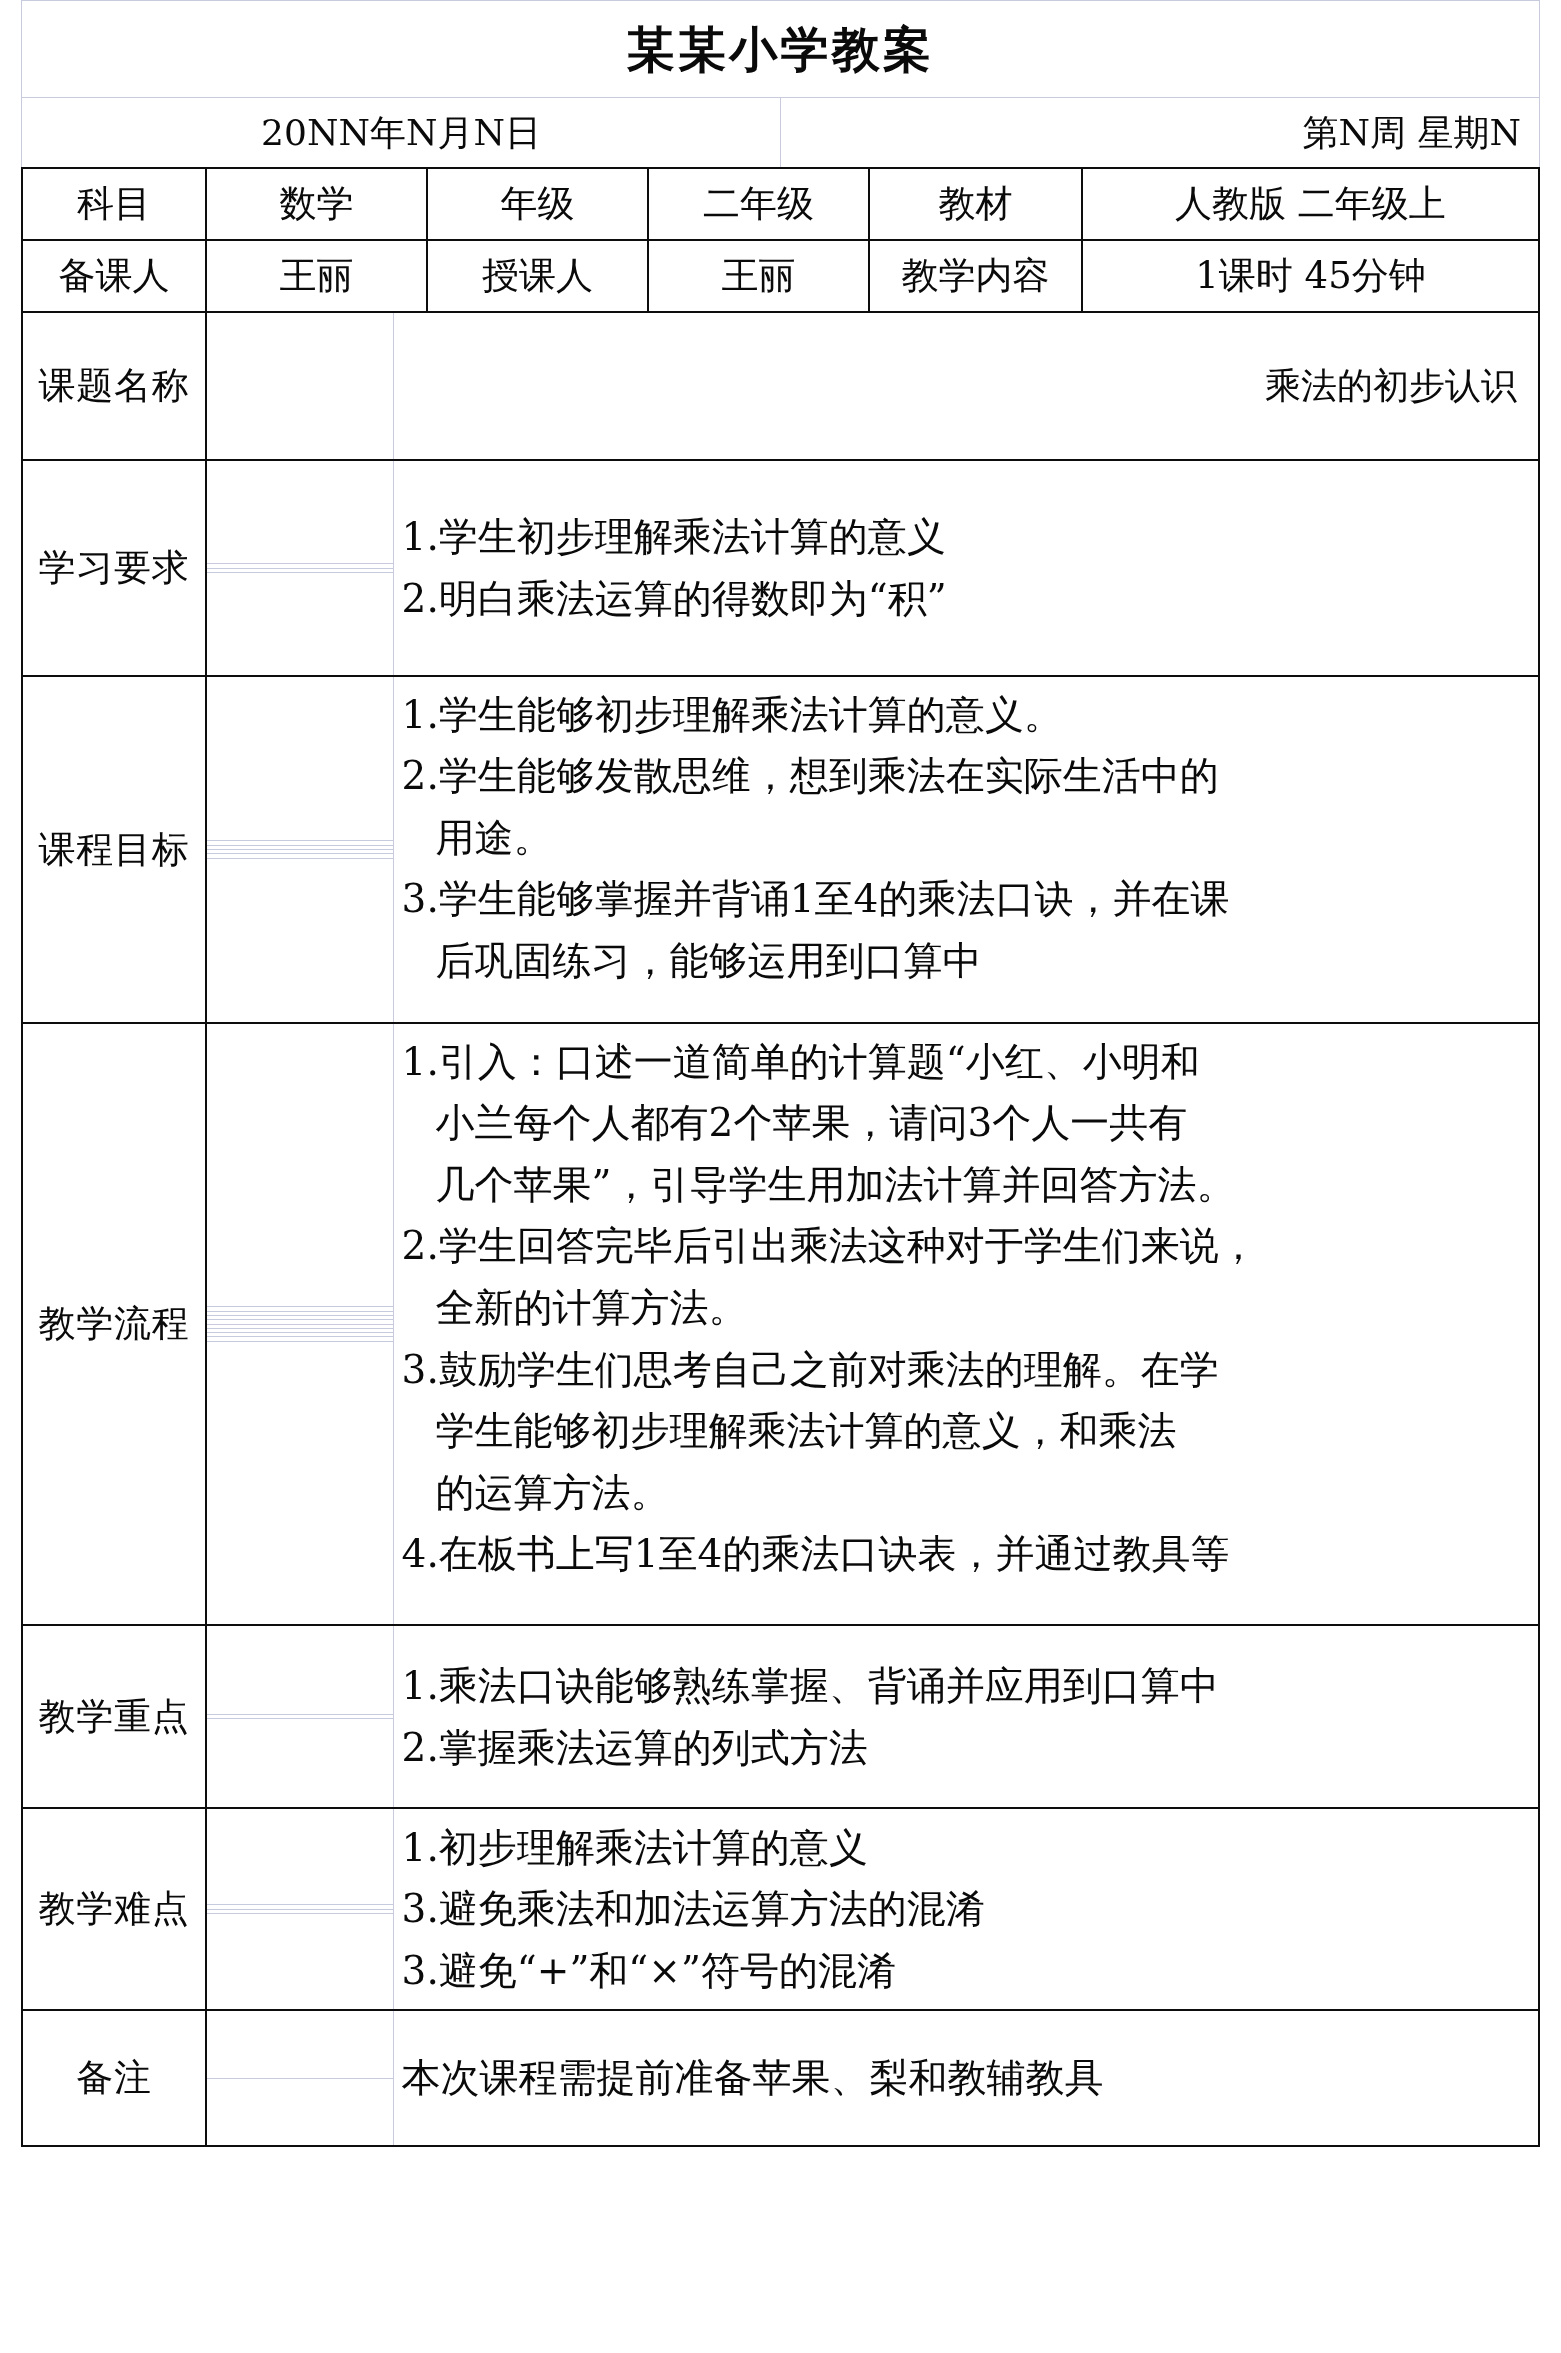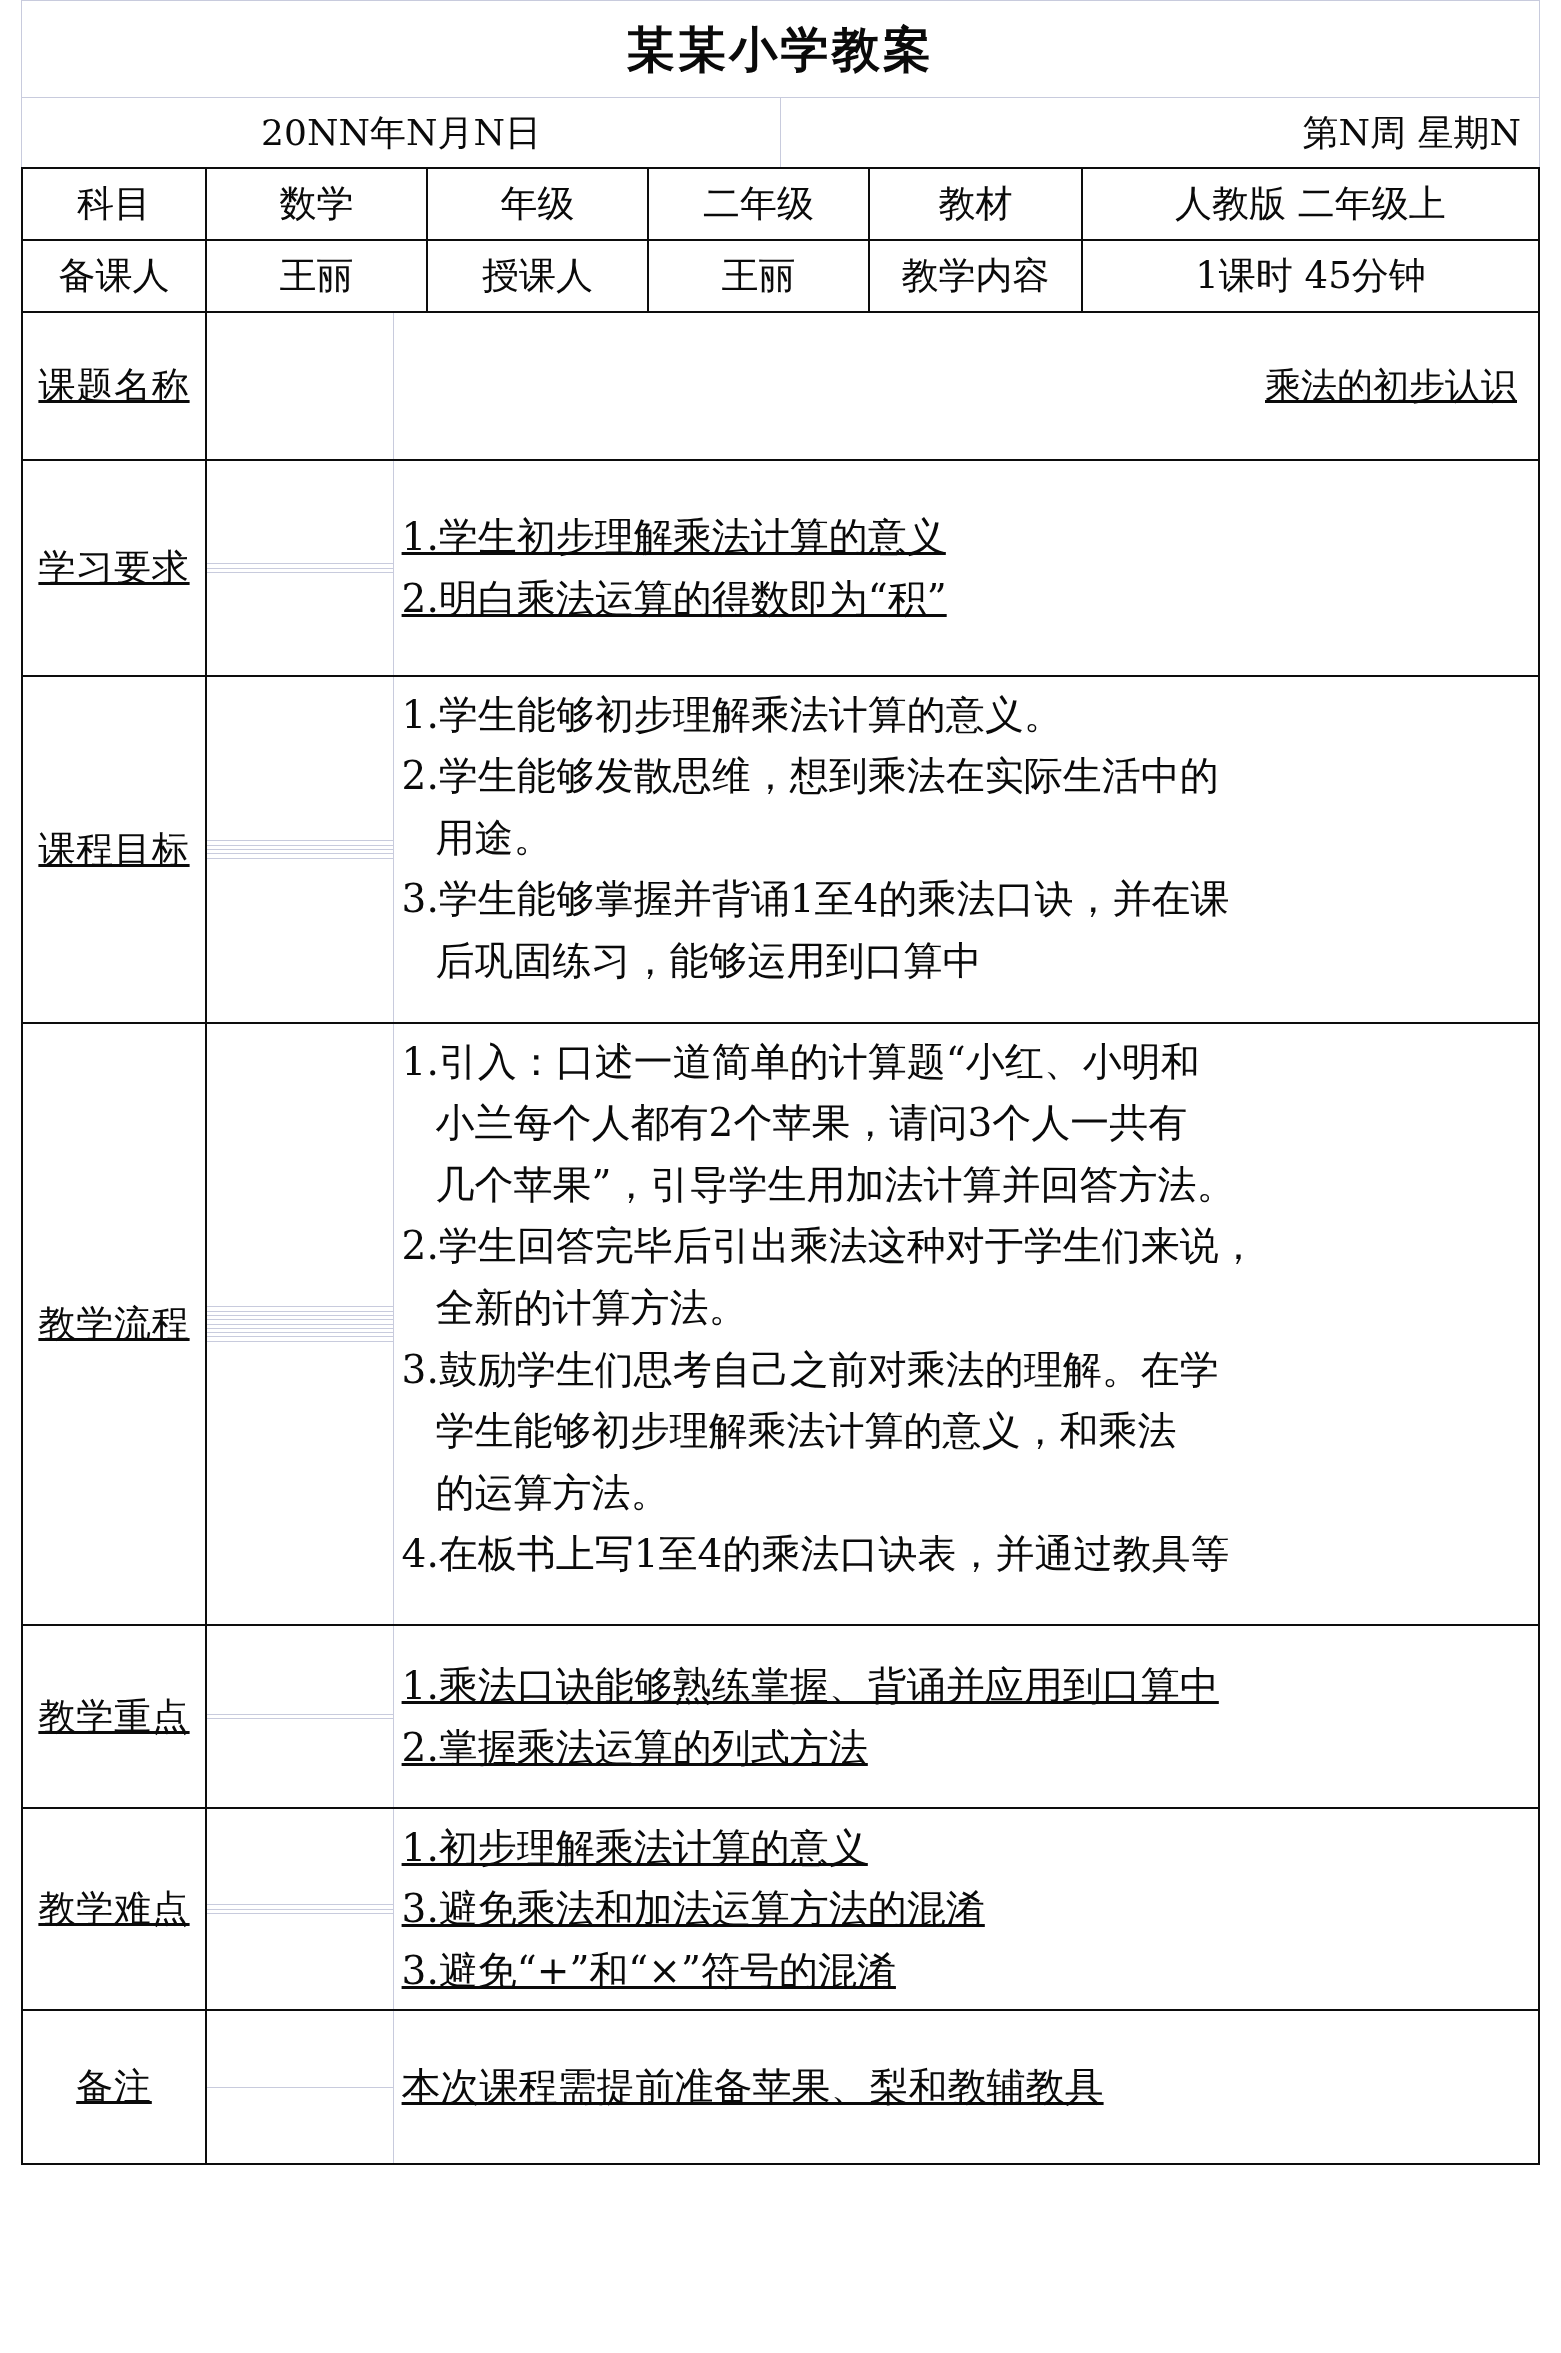--- a/index.html
+++ b/index.html
@@ -74,21 +74,20 @@
     white-space: nowrap;
     border-radius: 24px;
   }
 
   
   table.body-grid {
     border-collapse: collapse;
     width: 100%;
     table-layout: fixed;
     margin-top: -2.4px;
-    text-decoration: underline;
   }
   table.body-grid > tbody > tr > td {
     border-left: 2.4px solid #0d0d0d;
     border-right: 2.4px solid #0d0d0d;
     border-top: 2.4px solid #0d0d0d;
     border-bottom: 2.4px solid #0d0d0d;
     padding: 0;
     vertical-align: middle;
   }
 
@@ -325,21 +324,21 @@
         </td>
         <td class="sec-body">
           <div class="sec-body-inner">
             <p>1.初步理解乘法计算的意义</p>
             <p>3.避免乘法和加法运算方法的混淆</p>
             <p>3.避免“+”和“×”符号的混淆</p>
           </div>
         </td>
       </tr>
 
-      <tr style="height:154px;padding-left:30px;">
+      <tr style="height:136px;padding-left:30px;">
         <td class="sec-label">备注</td>
         <td class="sec-rule">
           <div class="rule-stack">
             <div class="rule-seg"></div>
               <div class="rule-seg"></div>
           </div>
         </td>
         <td class="sec-body">
           <div class="sec-body-inner">
             <p>本次课程需提前准备苹果、梨和教辅教具</p>

